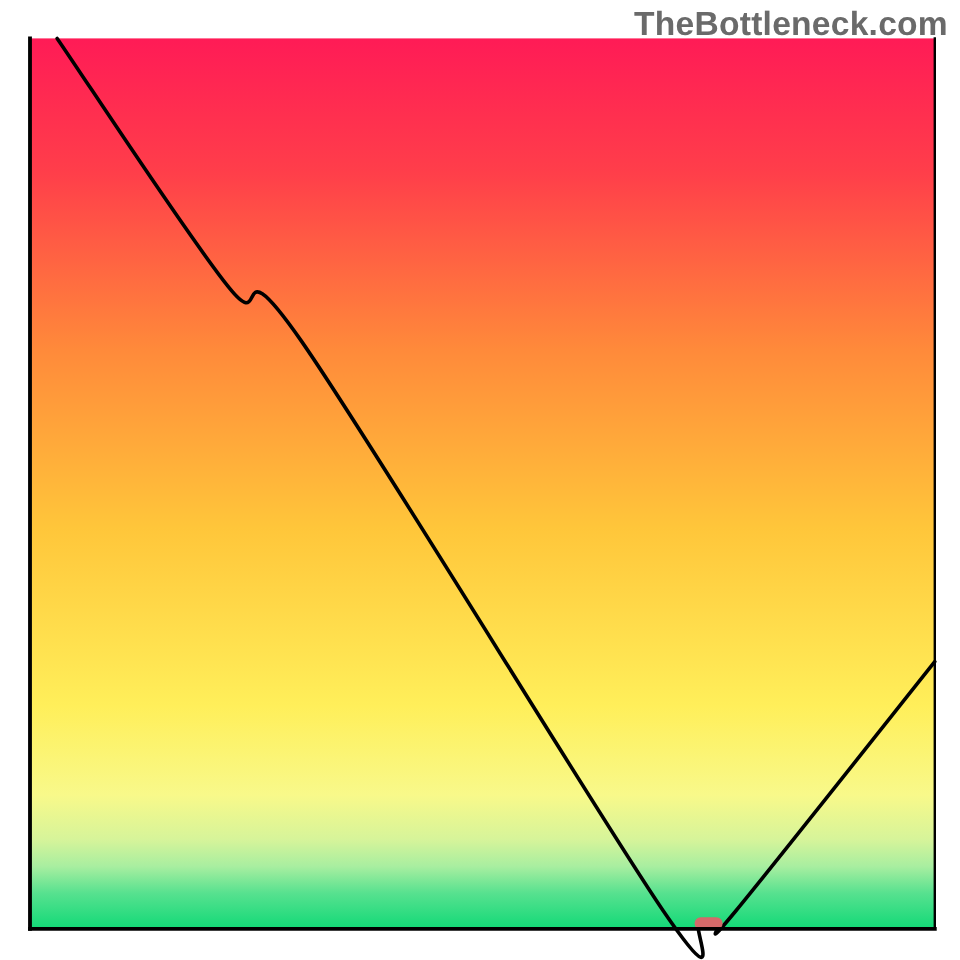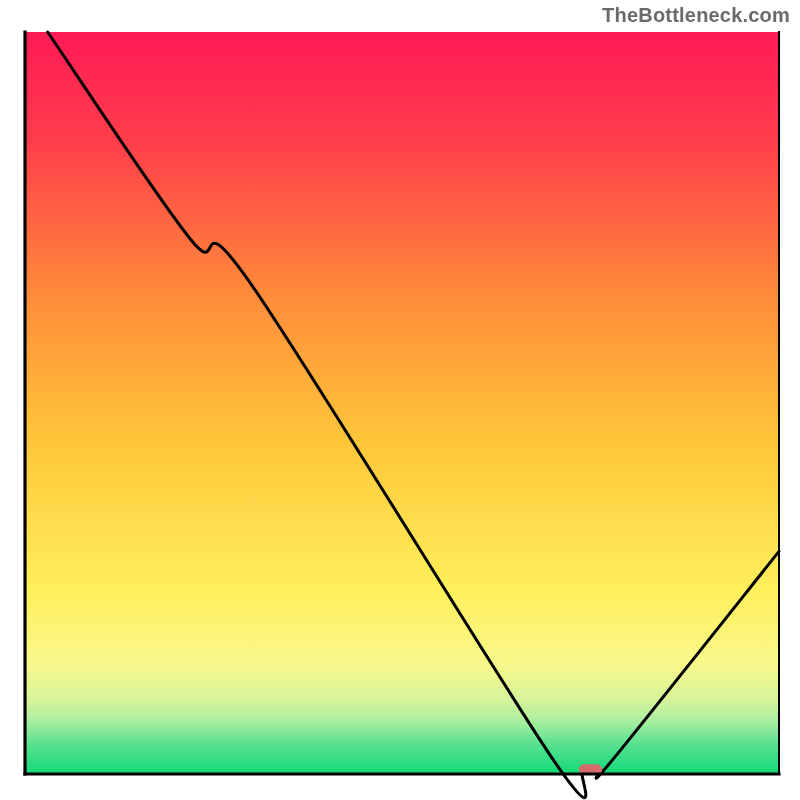--- a/index.html
+++ b/index.html
@@ -12,21 +12,21 @@
   }
   .wrap {
     position: relative;
     width: 800px;
     height: 800px;
   }
   .watermark {
     position: absolute;
     top: 4px;
     right: 10px;
-    font-size: 20px;
+    font-size: 28px;
     font-weight: 600;
     color: #6a6a6a;
     letter-spacing: 0.2px;
     z-index: 5;
   }
   svg.chart {
     position: absolute;
     left: 0;
     top: 0;
     width: 800px;

